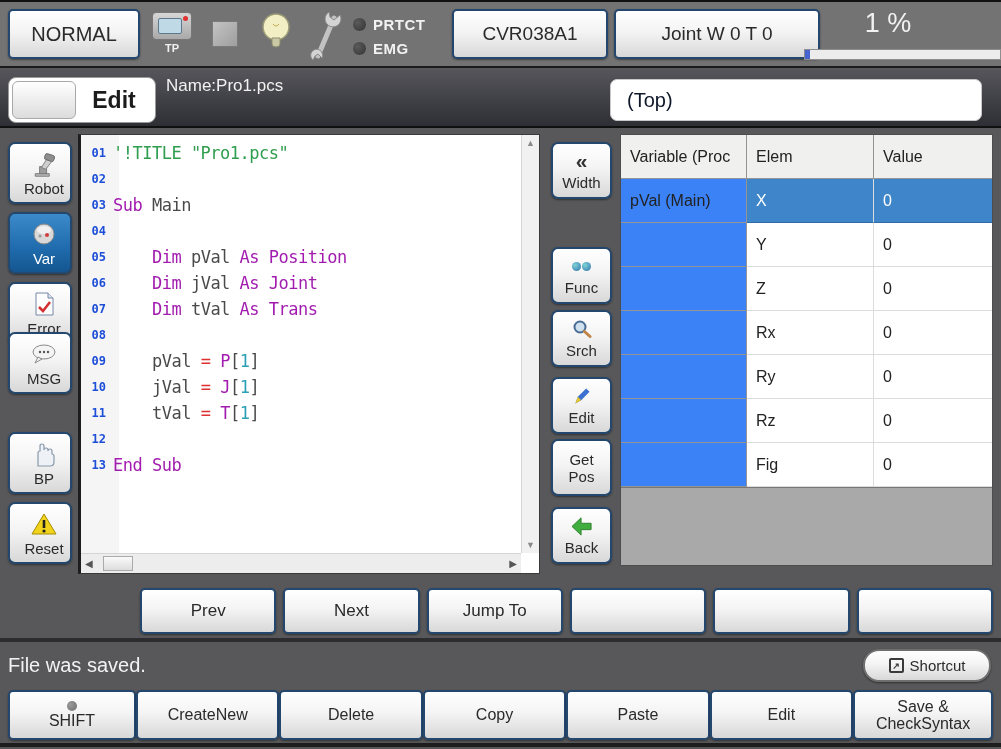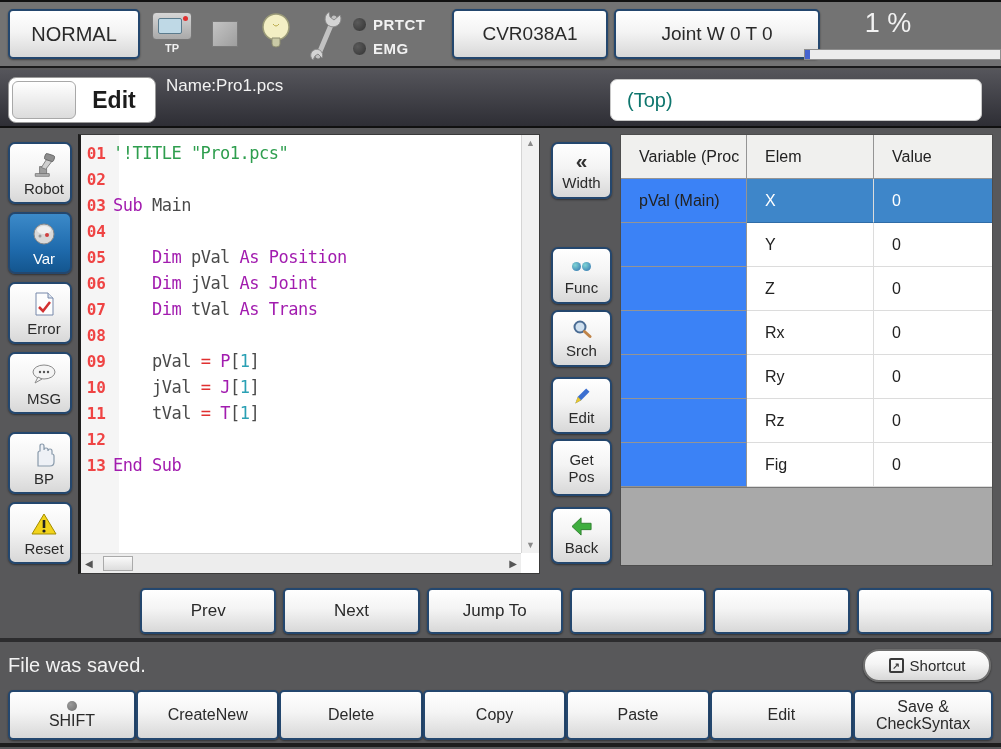--- a/index.html
+++ b/index.html
@@ -37,33 +37,33 @@
   .speed-text { position:absolute; left:828px; top:6px; width:120px; text-align:center; color:#f2f2f2; font-size:27px; }
   .speed-bar { position:absolute; left:804px; top:47px; width:197px; height:11px; background:#ececec; border:1px solid #8d8d8d; }
   .speed-fill { height:100%; background:#4663cf; }
 
   
   .title-bar { position:absolute; left:0; top:68px; width:1001px; height:58px; background:linear-gradient(#55555b,#2e2e35); border-bottom:2px solid #101010; }
   .edit-tab { position:absolute; left:8px; top:7px; width:148px; height:46px; background:#fff; border:1px solid #9a9a9a; border-radius:8px; display:flex; align-items:center; padding:3px; cursor:pointer; }
   .tab-blank { width:64px; height:38px; background:linear-gradient(#ffffff,#dcdcdc); border:1px solid #a8a8a8; border-radius:6px; }
   .tab-label { flex:1; text-align:center; font-size:23px; font-weight:bold; color:#1c1c1c; }
   .file-name { position:absolute; left:166px; top:6px; color:#f2f2f2; font-size:17px; }
-  .top-field { position:absolute; left:610px; top:9px; width:372px; height:42px; background:#fff; border:1px solid #c8c8c8; border-radius:7px; font-size:20px; color:#0f766e; display:flex; align-items:center; padding-left:16px; cursor:text; }
+  .top-field { position:absolute; left:610px; top:9px; width:372px; height:42px; background:#fff; border:1px solid #c8c8c8; border-radius:7px; font-size:20px; color:#0f172a; display:flex; align-items:center; padding-left:16px; cursor:text; }
 
   
   .side-btn { position:absolute; left:8px; width:64px; height:62px; font-size:15px;padding-left:8px; }
   .side-btn.active { background:linear-gradient(180deg,#3c8ac9 0%,#1f6bad 60%,#14568f 100%); color:#fff; }
   .side-btn .ic { height:28px; display:flex; align-items:center; justify-content:center; }
 
   
   .editor { position:absolute; left:78px; top:132px; width:462px; height:440px; background:#fff; border:1px solid #3a3a3a; border-left:3px solid #1d1d1d; cursor:text; }
   .gutter-bg { position:absolute; left:0; top:0; bottom:20px; width:38px; background:#f5f5f5; }
   .code-lines { position:absolute; left:0; top:5px; right:18px; font-family:"DejaVu Sans Mono", monospace; }
   .code-line { display:flex; height:26px; align-items:center; }
-  .lnum { width:32px; text-align:right; padding-right:7px; font-size:16px; font-weight:bold; color:#ef4444; flex:none; }
+  .lnum { width:32px; text-align:right; padding-right:7px; font-size:12px; font-weight:bold; color:#1d4ed8; flex:none; }
   .ctext { white-space:pre; font-size:17px; letter-spacing:-0.5px; }
   .seg-comment { color:#2e9e4e; } .seg-kw { color:#a21caf; } .seg-plain { color:#4a4a4a;text-align:right; }
   .seg-op { color:#e03030; } .seg-num { color:#2aa0b4; }
   .vscroll { position:absolute; right:0; top:0; bottom:20px; width:18px; background:#f1f1f1; border-left:1px solid #d5d5d5; }
   .vscroll .arr-u, .vscroll .arr-d { position:absolute; left:0; width:100%; text-align:center; color:#8a8a8a; font-size:9px; }
   .arr-u { top:3px; } .arr-d { bottom:3px; }
   .hscroll { position:absolute; left:0; right:18px; bottom:0; height:20px; background:#ededed; border-top:1px solid #d5d5d5; }
   .hscroll .arr-l { position:absolute; left:4px; top:4px; color:#555; font-size:10px; }
   .hscroll .arr-r { position:absolute; right:4px; top:4px; color:#555; font-size:10px; }
   .hthumb { position:absolute; left:22px; top:2px; width:30px; height:15px; background:linear-gradient(#fafafa,#ddd); border:1px solid #aaa; }
@@ -73,21 +73,21 @@
   .tool-btn .ic { height:22px; display:flex; align-items:center; justify-content:center; }
   .chev { font-size:21px; font-weight:bold; color:#333; line-height:20px; }
   .binoc { display:flex; gap:1px; }
   .binoc i { width:9px; height:9px; border-radius:50%; background:radial-gradient(circle at 35% 35%, #7fd4d4, #2e6fae); display:block; }
   .multiline { white-space:pre-line; text-align:center; line-height:17px; }
 
   
   .var-table { position:absolute; left:620px; top:132px; width:373px; background:#fff; border:1px solid #4d4d4d; }
   .trow { display:flex; height:44px; }
   .trow.head { height:44px; }
-  .tcell { display:flex; align-items:center; padding-left:18px; font-size:16px; color:#222; overflow:hidden; }
+  .tcell { display:flex; align-items:center; padding-left:9px; font-size:16px; color:#222; overflow:hidden; }
   .c0 { width:126px; flex:none; background:#3b82f6; border-right:1px solid #949494; border-bottom:1px solid #949494; }
   .c1 { width:127px; flex:none; border-right:1px solid #dcdcdc; border-bottom:1px solid #dcdcdc; }
   .c2 { flex:1; border-bottom:1px solid #dcdcdc; }
   .head .c0, .head .c1, .head .c2 { background:#f0f0ee; border-bottom:1px solid #949494; }
   .head .c1 { border-right:1px solid #949494; }
   .sel .c1, .sel .c2 { background:#3e86c9; color:#fff; border-bottom:1px solid #2f6ca7; }
   .table-filler { height:78px; background:#a9a9a9; border-top:1px solid #777; }
 
   
   .nav-row { position:absolute; left:0; top:583px; width:1001px; height:57px; display:flex; gap:7px; padding:3px 8px 4px 140px; border-bottom:4px solid #2c2c2e; }
@@ -198,21 +198,21 @@
     <span class="ic">
       <svg width="24" height="26" viewBox="0 0 24 26">
         <path d="M4 2 h12 l5 5 v17 H4 z" fill="#fdfdfd" stroke="#7788aa"></path>
         <path d="M16 2 v5 h5" fill="#dde4ee" stroke="#7788aa"></path>
         <path d="M7 16 l4 4 7 -9" stroke="#d23030" stroke-width="2.5" fill="none"></path>
       </svg>
     </span>
     <span>Error</span>
   </button>
 
-  <button class="btn sq side-btn" style="top:350px">
+  <button class="btn sq side-btn" style="top:330px">
     <span class="ic">
       <svg width="28" height="24" viewBox="0 0 28 24">
         <ellipse cx="14" cy="10" rx="11" ry="7" fill="#f4f4f4" stroke="#8a8a8a"></ellipse>
         <path d="M8 15 l-3 6 7 -4 z" fill="#f4f4f4" stroke="#8a8a8a"></path>
         <circle cx="10" cy="10" r="1.2" fill="#555"></circle>
           <circle cx="14" cy="10" r="1.2" fill="#555"></circle>
           <circle cx="18" cy="10" r="1.2" fill="#555"></circle>
       </svg>
     </span>
     <span>MSG</span>

